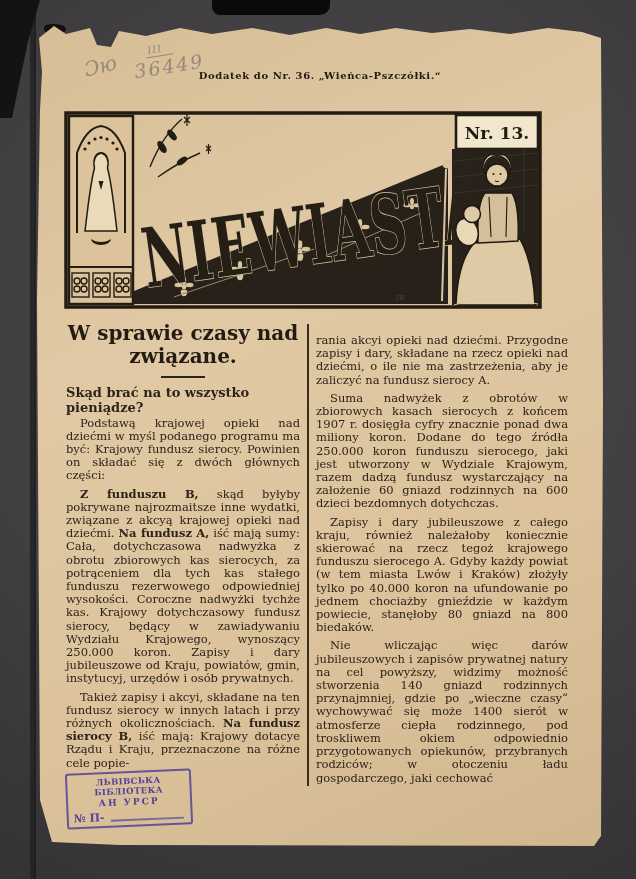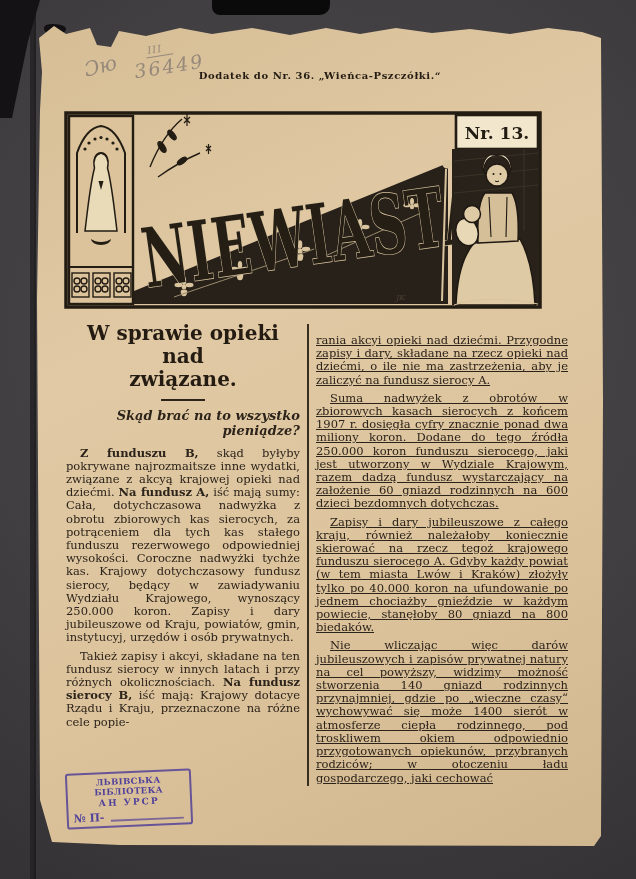--- a/index.html
+++ b/index.html
@@ -36,25 +36,25 @@
   .annotation .frac .number{display:block;font-size:19px;font-style:italic;letter-spacing:2px;}
 
   .header-line{position:absolute;left:40px;top:70px;width:560px;text-align:center;
     font-weight:bold;font-size:10px;letter-spacing:.6px;color:#241c13;}
 
   .masthead{position:absolute;left:64px;top:111px;width:478px;height:198px;}
 
   
   .article{position:absolute;left:66px;top:320px;width:504px;display:flex;color:#2c231a;}
   .colL{width:234px;}
-  .colR{width:252px;padding-top:14px;text-decoration:underline;}
+  .colR{width:252px;padding-top:14px;}
   .col-divider{width:2px;background:#382e20;margin:4px 7px 0 7px;height:462px;}
   .art-title{font-size:20px;font-weight:bold;text-align:center;line-height:23px;margin:2px 0 0 0;color:#241b12;}
   .title-rule{width:44px;height:1.6px;background:#2c231a;margin:8px auto 7px auto;}
-  .subtitle{font-style:italic;font-weight:bold;font-size:13px;text-align:right;margin-bottom:9px;color:#2c231a;}
+  .subtitle{font-weight:bold;font-size:13px;text-align:left;margin-bottom:2px;color:#2c231a;}
   .article p{font-size:11.5px;line-height:13.2px;text-align:justify;margin:0 0 5px 0;}
   .article p.ind{text-indent:14px;}
   .article b{font-weight:bold;}
 
   
   .stamp{position:absolute;left:66px;top:771px;width:126px;height:56px;
     border:2.5px solid rgba(84,66,152,.85);border-radius:3px;transform:rotate(-2.5deg);
     color:#50419b;padding:3px 5px;box-sizing:border-box;}
   .stamp .s1{font-size:8.5px;font-weight:bold;letter-spacing:.4px;text-align:center;}
   .stamp .s2{font-size:9px;font-weight:bold;letter-spacing:2px;text-align:center;margin-top:1px;}
@@ -220,26 +220,27 @@
         <path d="M400,100 a8.5,8.5 0 0 1 14,-3" fill="none" stroke-width="1.2"></path>
       </g>
       <path d="M390,194 C412,186 448,187 474,193" stroke="#d9c49e" stroke-width="1" fill="none"></path>
       <text x="332" y="189" font-size="8" font-style="italic" fill="#4a4031" style="font-family:'DejaVu Serif',serif">JK</text>
     </g>
   </svg>
 
   <div class="article">
     <div class="colL">
       <div class="art-title">
-        <div>W sprawie opieki nad</div>
+        <div>W sprawie czasy nad</div>
         <div>związane.</div>
       </div>
       <div class="title-rule"></div>
       <div class="subtitle">Skąd brać na to wszystko pieniądze?</div>
 
+      <p class="ind"><span>Podstawą krajowej opieki nad dziećmi w myśl podanego programu ma być: Krajowy fundusz sierocy. Powinien on składać się z dwóch głównych części:</span></p>
       <p class="ind"><b>Z funduszu B,</b><span> skąd byłyby pokrywane najrozmaitsze inne wydatki, związane z akcyą krajowej opieki nad dziećmi. </span><b>Na fundusz A,</b><span> iść mają sumy: Cała, dotychczasowa nadwyżka z obrotu zbiorowych kas sierocych, za potrąceniem dla tych kas stałego funduszu rezerwowego odpowiedniej wysokości. Coroczne nadwyżki tychże kas. Krajowy dotychczasowy fundusz sierocy, będący w zawiadywaniu Wydziału Krajowego, wynoszący 250.000 koron. Zapisy i dary jubileuszowe od Kraju, powiatów, gmin, instytucyj, urzędów i osób prywatnych.</span></p>
       <p class="ind"><span>Takież zapisy i akcyi, składane na ten fundusz sierocy w innych latach i przy różnych okolicznościach. </span><b>Na fundusz sierocy B,</b><span> iść mają: Krajowy dotacye Rządu i Kraju, przeznaczone na różne cele popie-</span></p>
     </div>
 
     <div class="col-divider"></div>
 
     <div class="colR">
       <p><span>rania akcyi opieki nad dziećmi. Przygodne zapisy i dary, składane na rzecz opieki nad dziećmi, o ile nie ma zastrzeżenia, aby je zaliczyć na fundusz sierocy A.</span></p>
       <p class="ind"><span>Suma nadwyżek z obrotów w zbiorowych kasach sierocych z końcem 1907 r. dosięgła cyfry znacznie ponad dwa miliony koron. Dodane do tego źródła 250.000 koron funduszu sierocego, jaki jest utworzony w Wydziale Krajowym, razem dadzą fundusz wystarczający na założenie 60 gniazd rodzinnych na 600 dzieci bezdomnych dotychczas.</span></p>
       <p class="ind"><span>Zapisy i dary jubileuszowe z całego kraju, również należałoby koniecznie skierować na rzecz tegoż krajowego funduszu sierocego A. Gdyby każdy powiat (w tem miasta Lwów i Kraków) złożyły tylko po 40.000 koron na ufundowanie po jednem chociażby gnieździe w każdym powiecie, stanęłoby 80 gniazd na 800 biedaków.</span></p>

